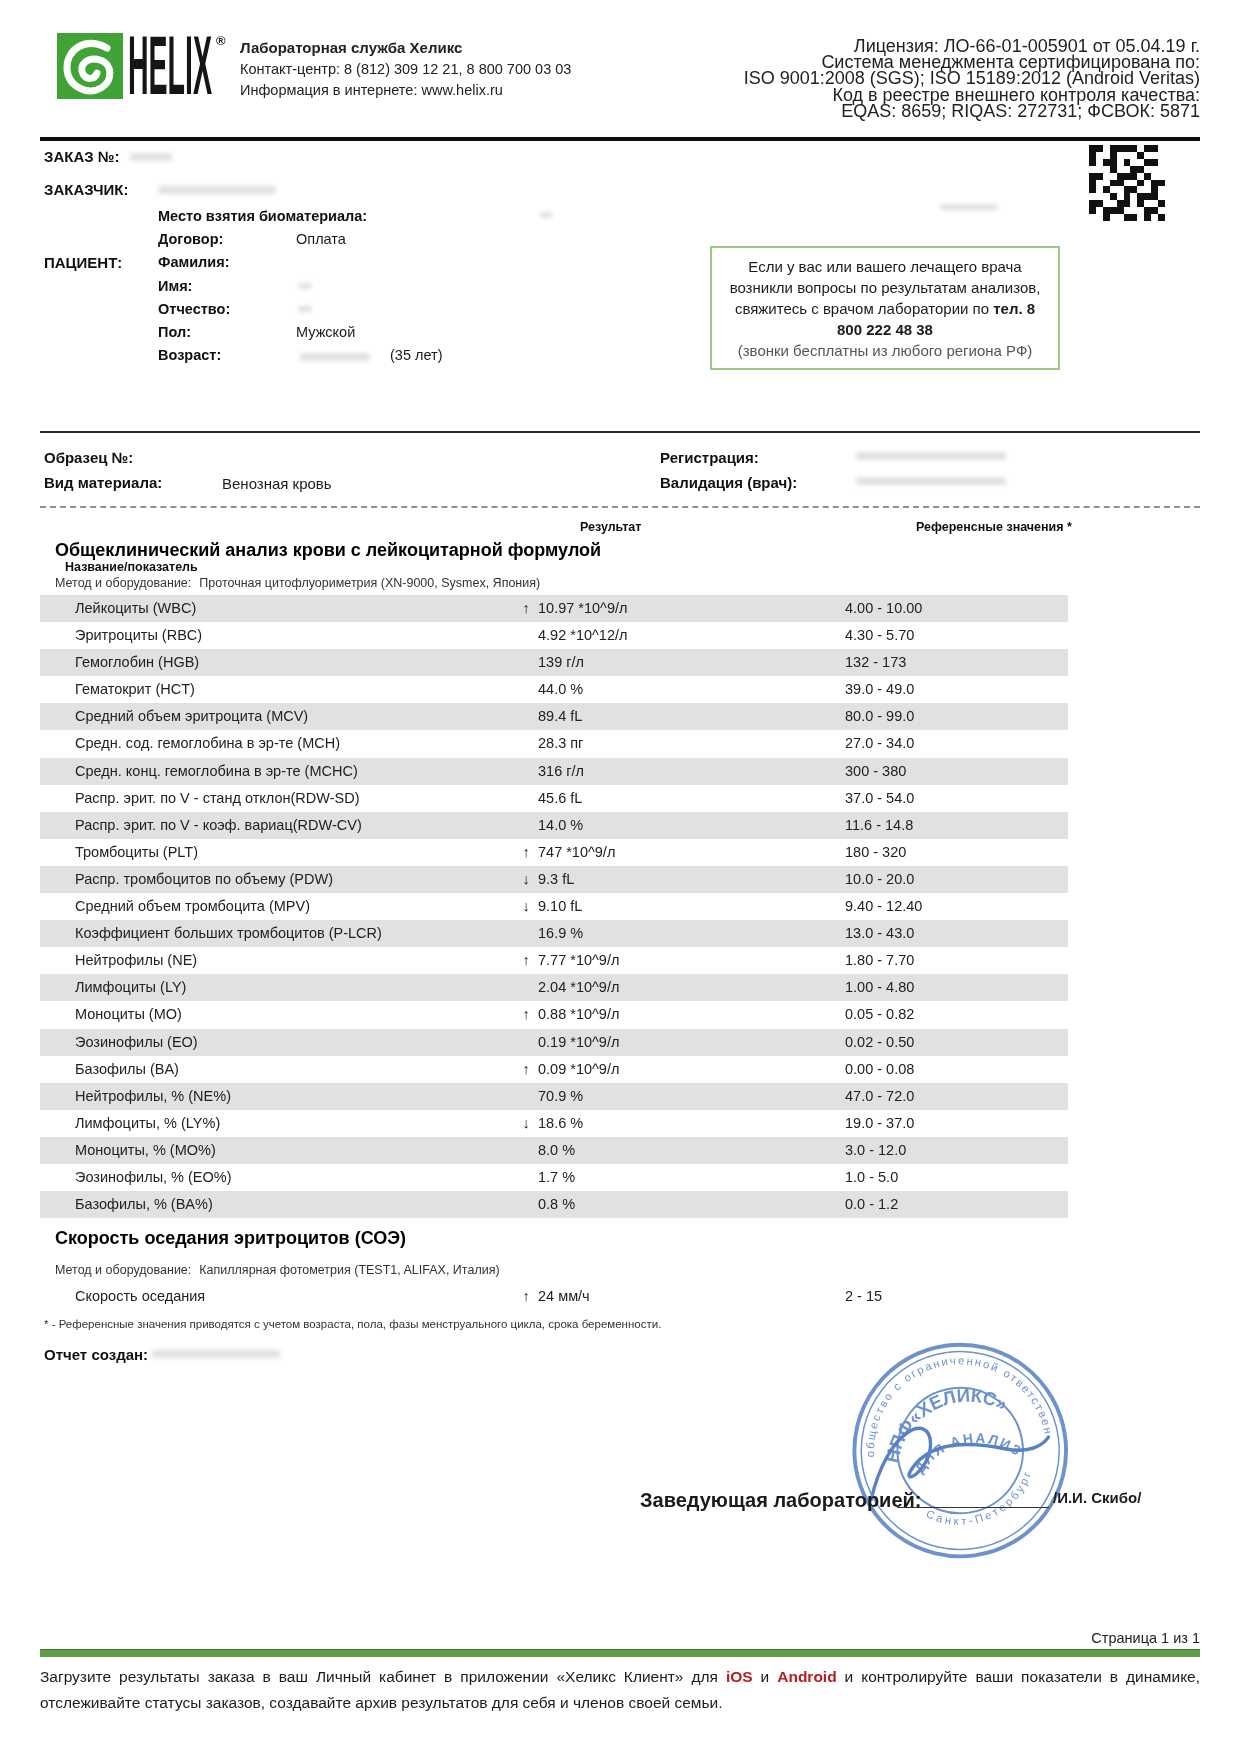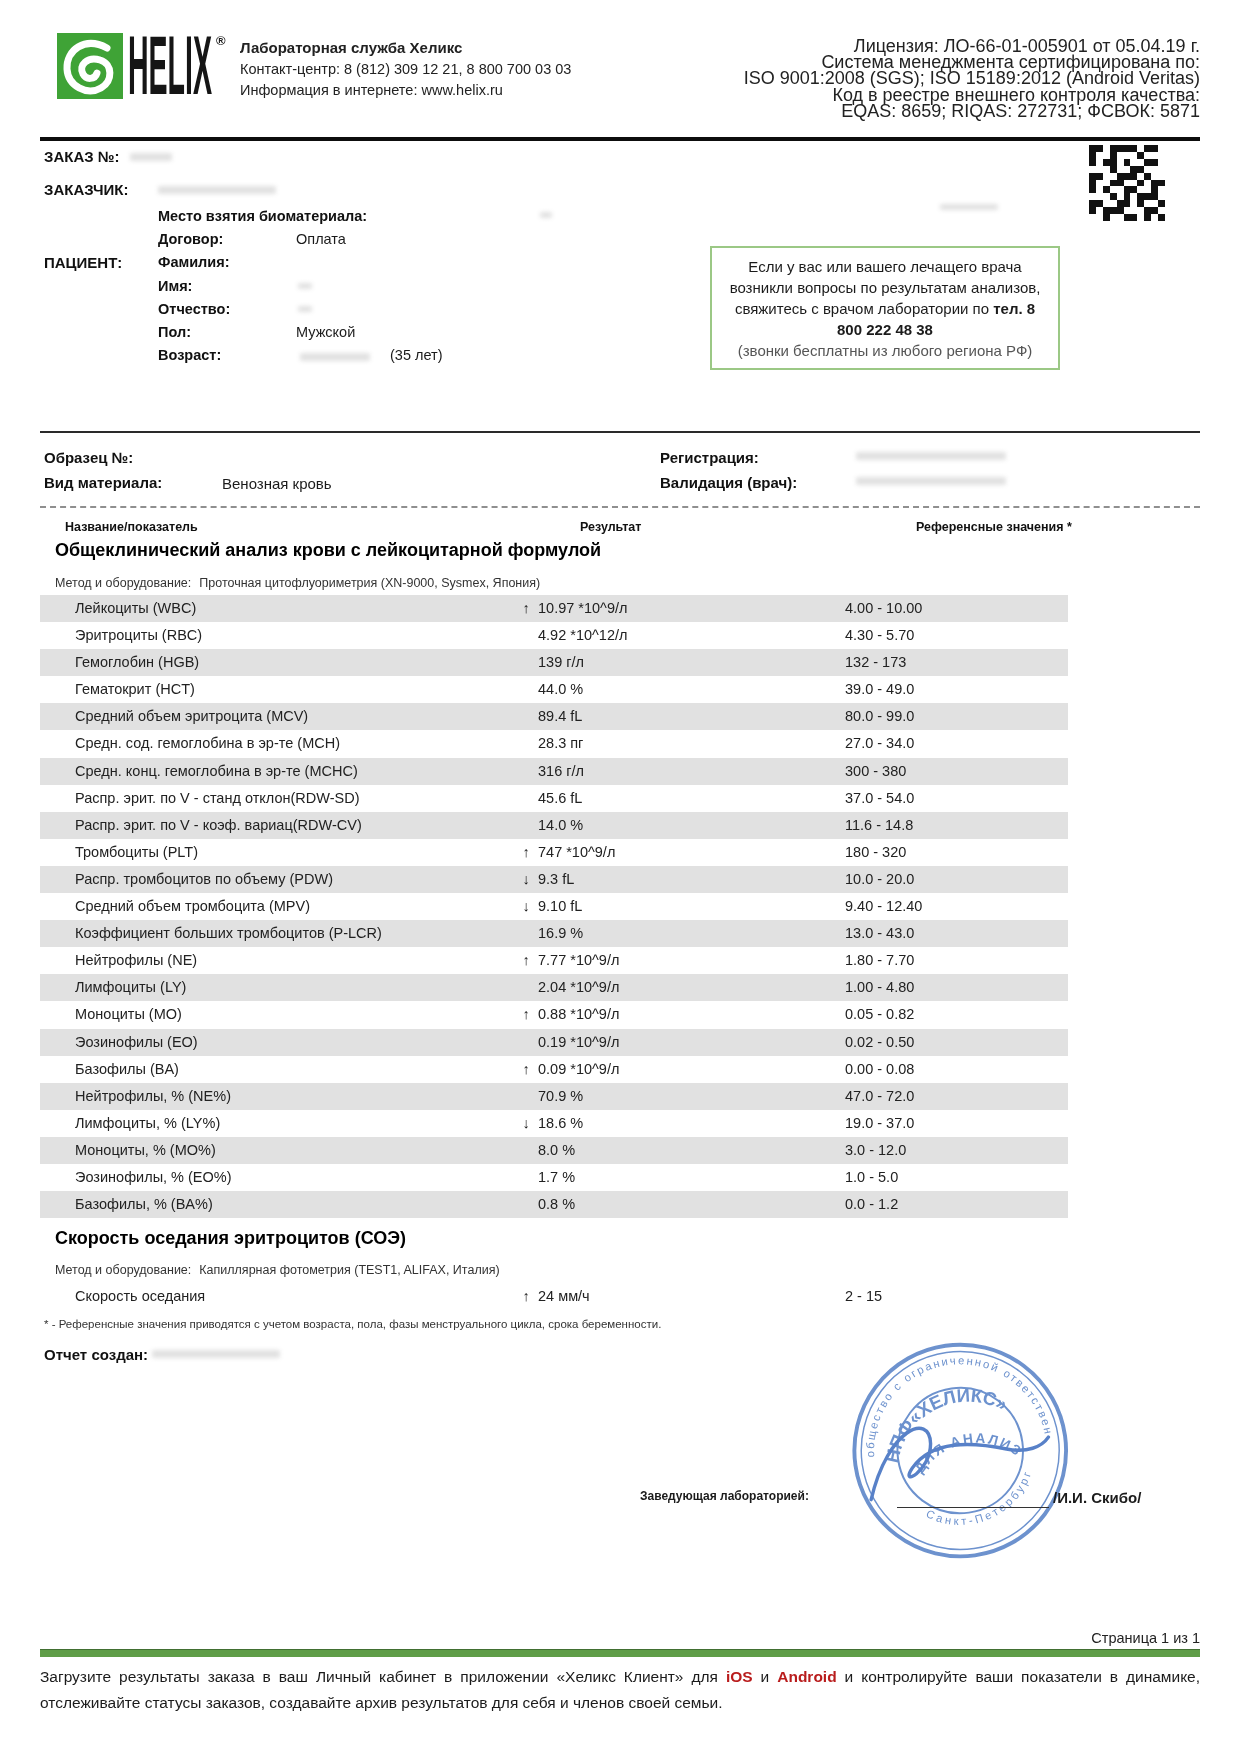--- a/index.html
+++ b/index.html
@@ -40,36 +40,36 @@
   
   .hr-thin { position:absolute; left:40px; top:431px; width:1160px; height:2px; background:#2a2a2a; }
   .lbl-sample   { position:absolute; left:44px;  top:449px; }
   .lbl-material { position:absolute; left:44px;  top:474px; }
   .val-material { position:absolute; left:222px; top:475px; font-size:15px; }
   .lbl-reg      { position:absolute; left:660px; top:449px; }
   .lbl-valid    { position:absolute; left:660px; top:474px; }
   .hr-dotted { position:absolute; left:40px; top:506px; width:1160px; border-top:2px dashed #8f8f8f; }
   
   .th { position:absolute; top:520px; font-size:12.5px; font-weight:bold; color:#111; }
-  .th-name { left:65px; } .th-result { left:580px; } .th-ref { left:916px; }
+  .th-name { left:65px;margin-top:40px; } .th-result { left:580px; } .th-ref { left:916px; }
   .sec-title { position:absolute; left:55px; font-size:18px; font-weight:bold; color:#000; }
   .sec-method { position:absolute; left:55px; font-size:12.5px; color:#333; white-space:nowrap; }
   .sec-method .m-val { margin-left:8px; }
   .t-cbc  { position:absolute; left:40px; top:595px;  width:1160px; }
   .t-esr  { position:absolute; left:40px; top:1283px; width:1160px; }
   .trow { position:relative; width:1028px; height:27.1px; line-height:27.1px; font-size:14.5px; color:#222; }
   .trow.shade { background:#e1e1e1; }
   .c-name   { position:absolute; left:35px; white-space:nowrap; }
   .c-flag   { position:absolute; left:474px; width:24px; text-align:center; font-weight:bold; color:#111; }
   .c-result { position:absolute; left:498px; white-space:nowrap; }
   .c-ref    { position:absolute; left:805px; white-space:nowrap; }
   .footnote { position:absolute; left:44px; top:1318px; font-size:11.5px; color:#333; }
   .report-created { position:absolute; left:44px; top:1346px; }
   
-  .sig-label { position:absolute; left:640px; top:1489px; font-weight:bold; font-size:12px; }
+  .sig-label { position:absolute; left:640px; top:1489px; font-weight:bold; font-size:20px; }
   .sig-line  { position:absolute; left:897px; top:1490px; width:152px; height:18px; border-bottom:1.5px solid #333; }
   .sig-name  { position:absolute; left:1053px; top:1489px; font-weight:bold; font-size:15px; }
   .stamp { position:absolute; left:838px; top:1328px; transform:rotate(-8deg); opacity:.92; }
   
   .page-num { position:absolute; right:40px; top:1630px; font-size:14.5px; color:#222; }
   .green-bar { position:absolute; left:40px; top:1649px; width:1160px; height:8px; background:#5f9d48; border-top:1px solid #416f31; }
   .footer-text {
     position:absolute; left:40px; top:1664px; width:1160px;
     font-size:15.5px; line-height:25.5px; text-align:justify; color:#1b1b1b;
   }

